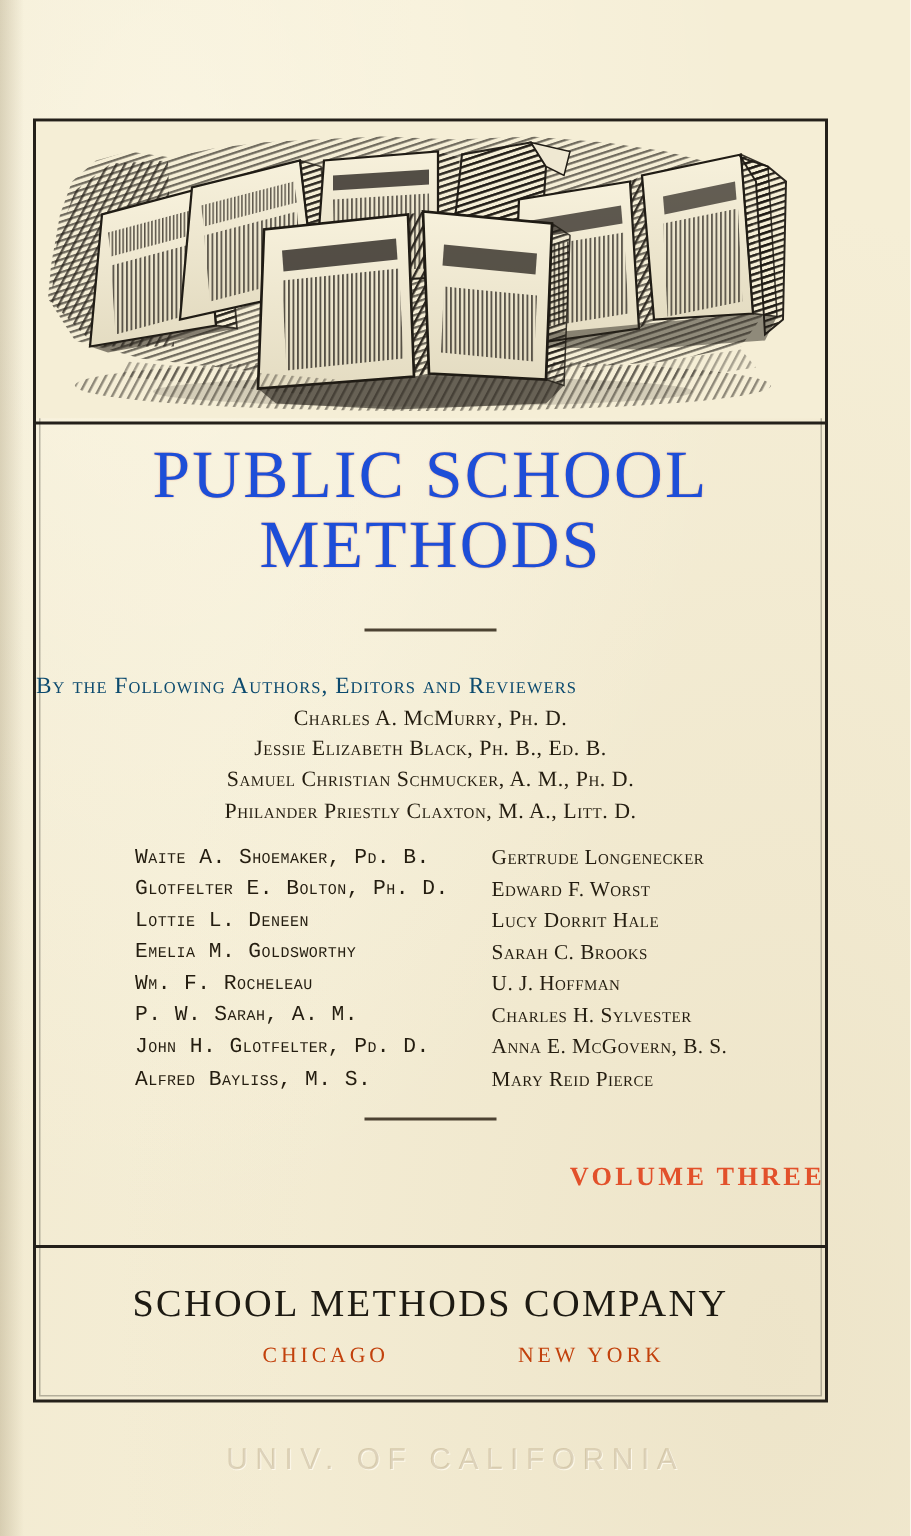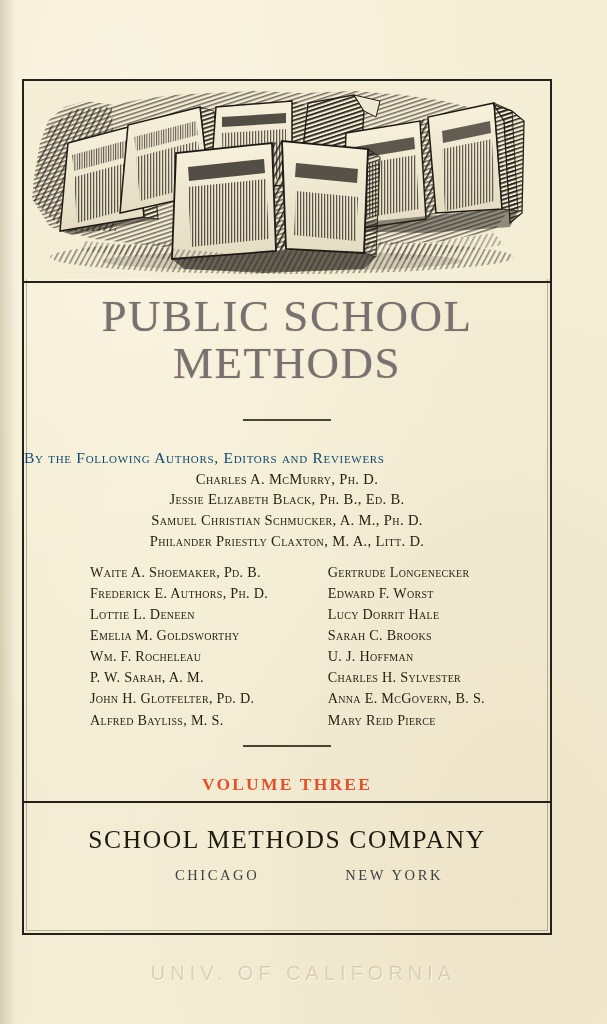--- a/index.html
+++ b/index.html
@@ -67,21 +67,21 @@
   
   .title-block {
     position: absolute;
     left: 0;
     top: 212px;
     width: 100%;
     text-align: center;
   }
   .book-title {
     font-family: "Liberation Serif", "DejaVu Serif", serif;
-    color: #737373;
+    color: #1d4ed8;
     font-size: 45px;
     line-height: 1.04;
     letter-spacing: 1.5px;
     font-weight: 400;
     margin: 0;
     text-shadow: 0 0 1.1px rgba(226,81,43,0.55);
   }
   .book-title .ln2 { display: block; }
 
   .rule-short {
@@ -121,59 +121,60 @@
     justify-content: flex-start;
     font-variant: small-caps;
     font-size: 14.2px;
     letter-spacing: 0.3px;
     line-height: 1.485;
     color: #241d10;
   }
   .authors .col-left {
     width: 246px;
     margin-left: 66px;
+    font-family: Liberation Mono, monospace;
   }
   .authors .col-right {
     width: 230px;
   }
   .authors div.name { white-space: nowrap; }
 
   
   .volume {
     text-align: center;
     color: #e2512b;
     font-size: 17.5px;
     font-weight: 700;
     letter-spacing: 2.2px;
     font-family: "Liberation Serif", "DejaVu Serif", serif;
   }
 
   
   .pub-band {
     position: absolute;
     left: 0;
-    bottom: 16px;
-    width: 100%;
-    height: 116px;
+    bottom: 0;
+    width: 100%;
+    height: 103px;
     border-top: 2.2px solid #24201a;
     box-sizing: border-box;
     text-align: center;
   }
   .publisher {
     font-size: 25.5px;
     letter-spacing: 1.6px;
     color: #1d1a12;
     margin-top: 22px;
     white-space: nowrap;
   }
   .cities {
     margin-top: 12px;
     font-size: 14.5px;
     letter-spacing: 2.6px;
-    color: #404040;
+    color: #c2410c;
     display: flex;
     justify-content: center;
     gap: 86px;
     white-space: nowrap;
     padding-left: 44px;
   }
 
   
   .stamp {
     position: absolute;
@@ -315,21 +316,21 @@
         <div>Charles A. McMurry, Ph. D.</div>
         <div>Jessie Elizabeth Black, Ph. B., Ed. B.</div>
         <div>Samuel Christian Schmucker, A. M., Ph. D.</div>
         <div>Philander Priestly Claxton, M. A., Litt. D.</div>
       </div>
     </div>
 
     <div class="authors" style="top:481px;">
       <div class="col-left">
         <div class="name">Waite A. Shoemaker, Pd. B.</div>
-        <div class="name">Frederick E. Authors, Ph. D.</div>
+        <div class="name">Glotfelter E. Bolton, Ph. D.</div>
         <div class="name">Lottie L. Deneen</div>
         <div class="name">Emelia M. Goldsworthy</div>
         <div class="name">Wm. F. Rocheleau</div>
         <div class="name">P. W. Sarah, A. M.</div>
         <div class="name">John H. Glotfelter, Pd. D.</div>
         <div class="name">Alfred Bayliss, M. S.</div>
       </div>
       <div class="col-right">
         <div class="name">Gertrude Longenecker</div>
         <div class="name">Edward F. Worst</div>
@@ -337,21 +338,21 @@
         <div class="name">Sarah C. Brooks</div>
         <div class="name">U. J. Hoffman</div>
         <div class="name">Charles H. Sylvester</div>
         <div class="name">Anna E. McGovern, B. S.</div>
         <div class="name">Mary Reid Pierce</div>
       </div>
     </div>
 
     <div style="position:absolute; left:0; top:664px; width:100%;">
       <div class="rule-short"></div>
-      <div class="volume" style="margin-top:27px;">VOLUME THREE</div>
+      <div class="volume" style="margin-top:27px;text-align:right;">VOLUME THREE</div>
     </div>
 
     <div class="pub-band">
       <div class="publisher">SCHOOL METHODS COMPANY</div>
       <div class="cities">
         <span>CHICAGO</span>
         <span>NEW YORK</span>
       </div>
     </div>
   </div>

